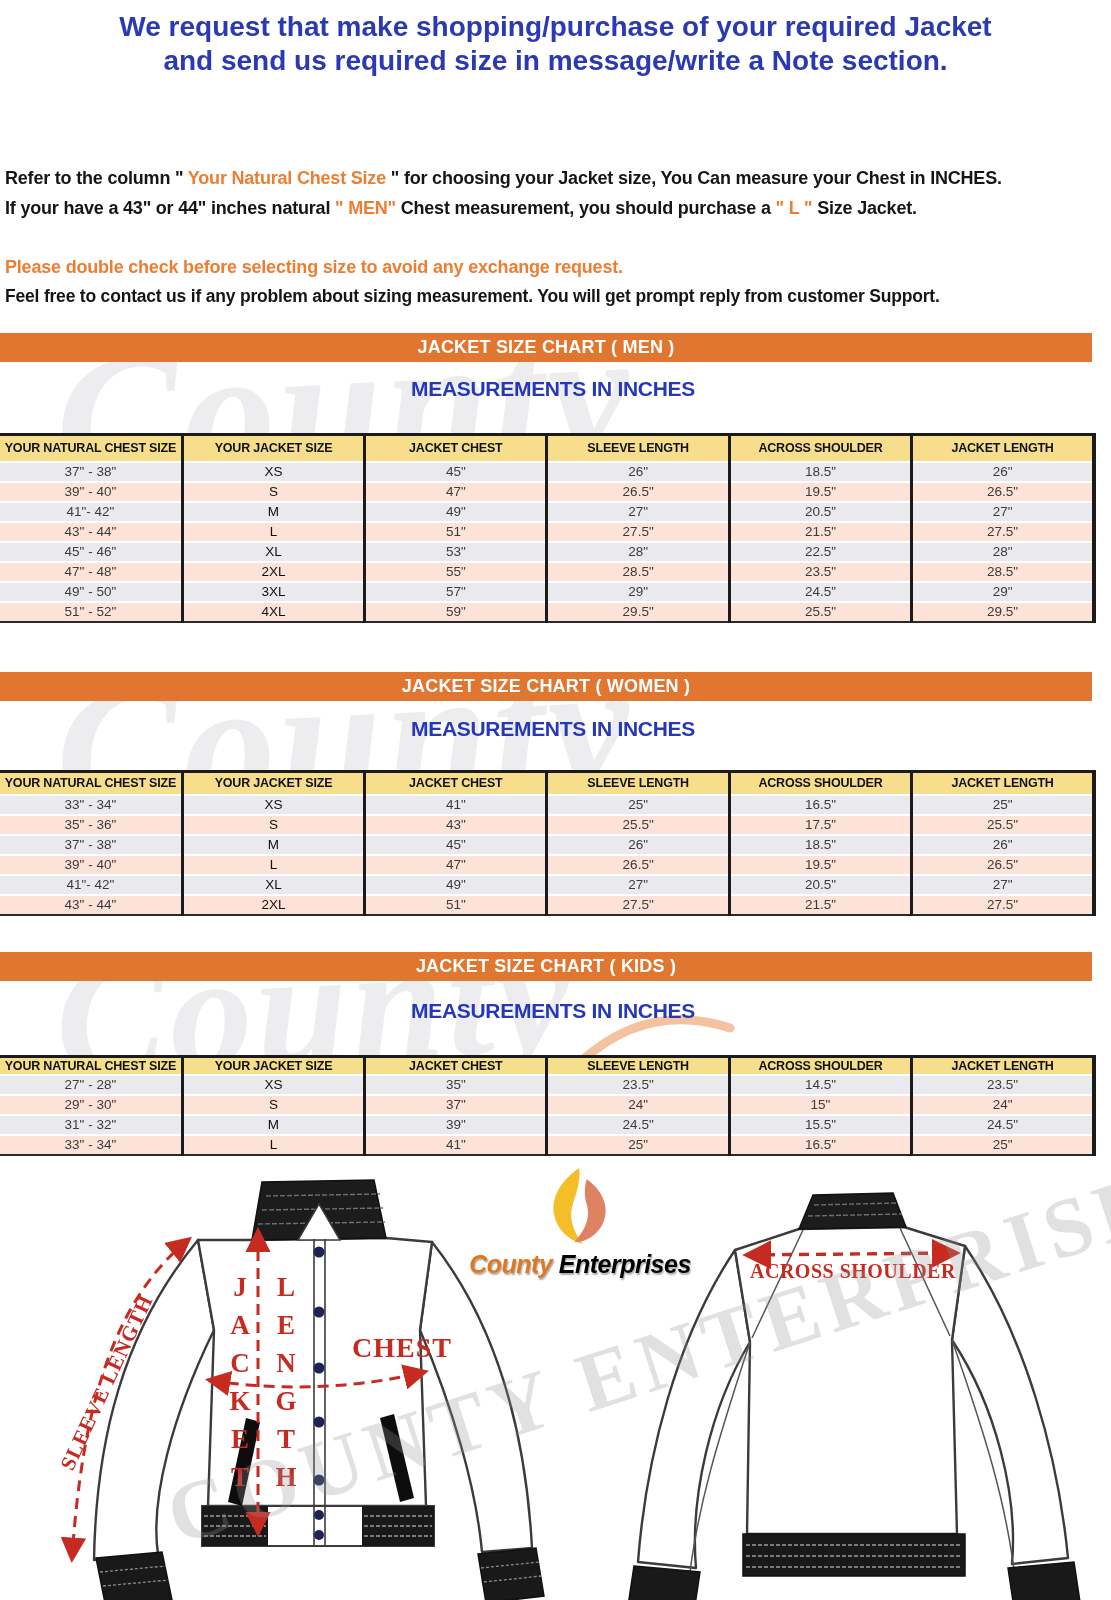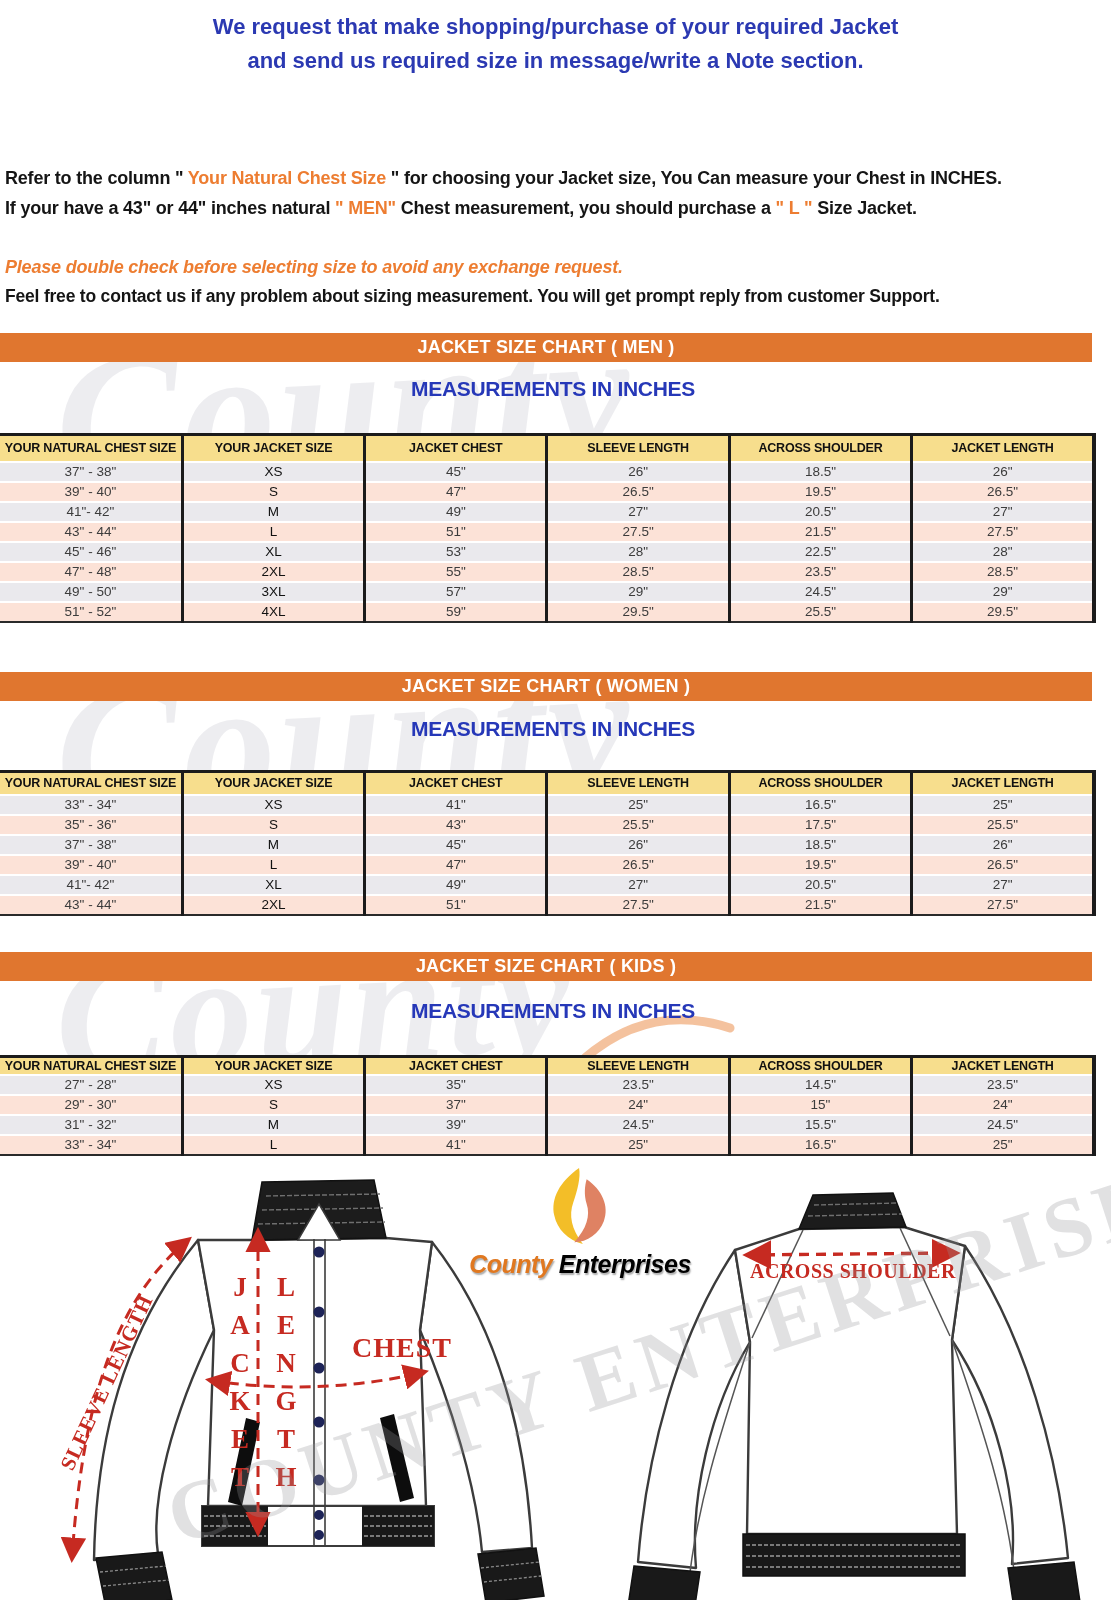--- a/index.html
+++ b/index.html
@@ -1,31 +1,31 @@
 <!DOCTYPE html>
 <html><head>
 <meta charset="utf-8">
 <style>
   html,body{margin:0;padding:0;background:#888;}
   .page{position:relative;width:1111px;height:1600px;background:#ffffff;margin:0 auto;
         font-family:"Liberation Sans",sans-serif;overflow:hidden;}
 
   
   .top-note{position:absolute;top:10px;left:0;width:100%;text-align:center;
-            color:#2B39B2;font-size:22px;font-weight:bold;line-height:34px;}
+            color:#2B39B2;font-size:28px;font-weight:bold;line-height:34px;}
 
   
   .main-banner{position:absolute;top:88px;left:0;width:100%;height:58px;background:#E8813B;
                display:flex;align-items:center;justify-content:center;
                color:#fff;font-size:27px;font-weight:bold;}
 
   
   .intro p{position:absolute;left:5px;margin:0;width:1104px;
            font-size:18px;font-weight:bold;color:#151515;letter-spacing:-0.2px;}
-  .p1{top:168px;} .p2{top:198px;} .p3{top:257px;color:#ED7D31 !important;font-style:italic;} .p4{top:286px;font-size:17.5px !important;}
+  .p1{top:168px;} .p2{top:198px;} .p3{top:257px;color:#ED7D31 !important;} .p4{top:286px;font-size:17.5px !important;}
   .hl{color:#ED7D31;}
 
   
   .sec-banner{position:absolute;left:0;width:1092px;height:29px;background:#E0762F;
               display:flex;align-items:center;justify-content:center;
               color:#fff;font-size:18px;font-weight:bold;letter-spacing:0.2px;}
   .measure-heading{position:absolute;left:0;width:1092px;text-align:center;
                    color:#2638B8;font-size:21px;font-weight:bold;letter-spacing:-0.3px;padding-left:7px;}
 
   

